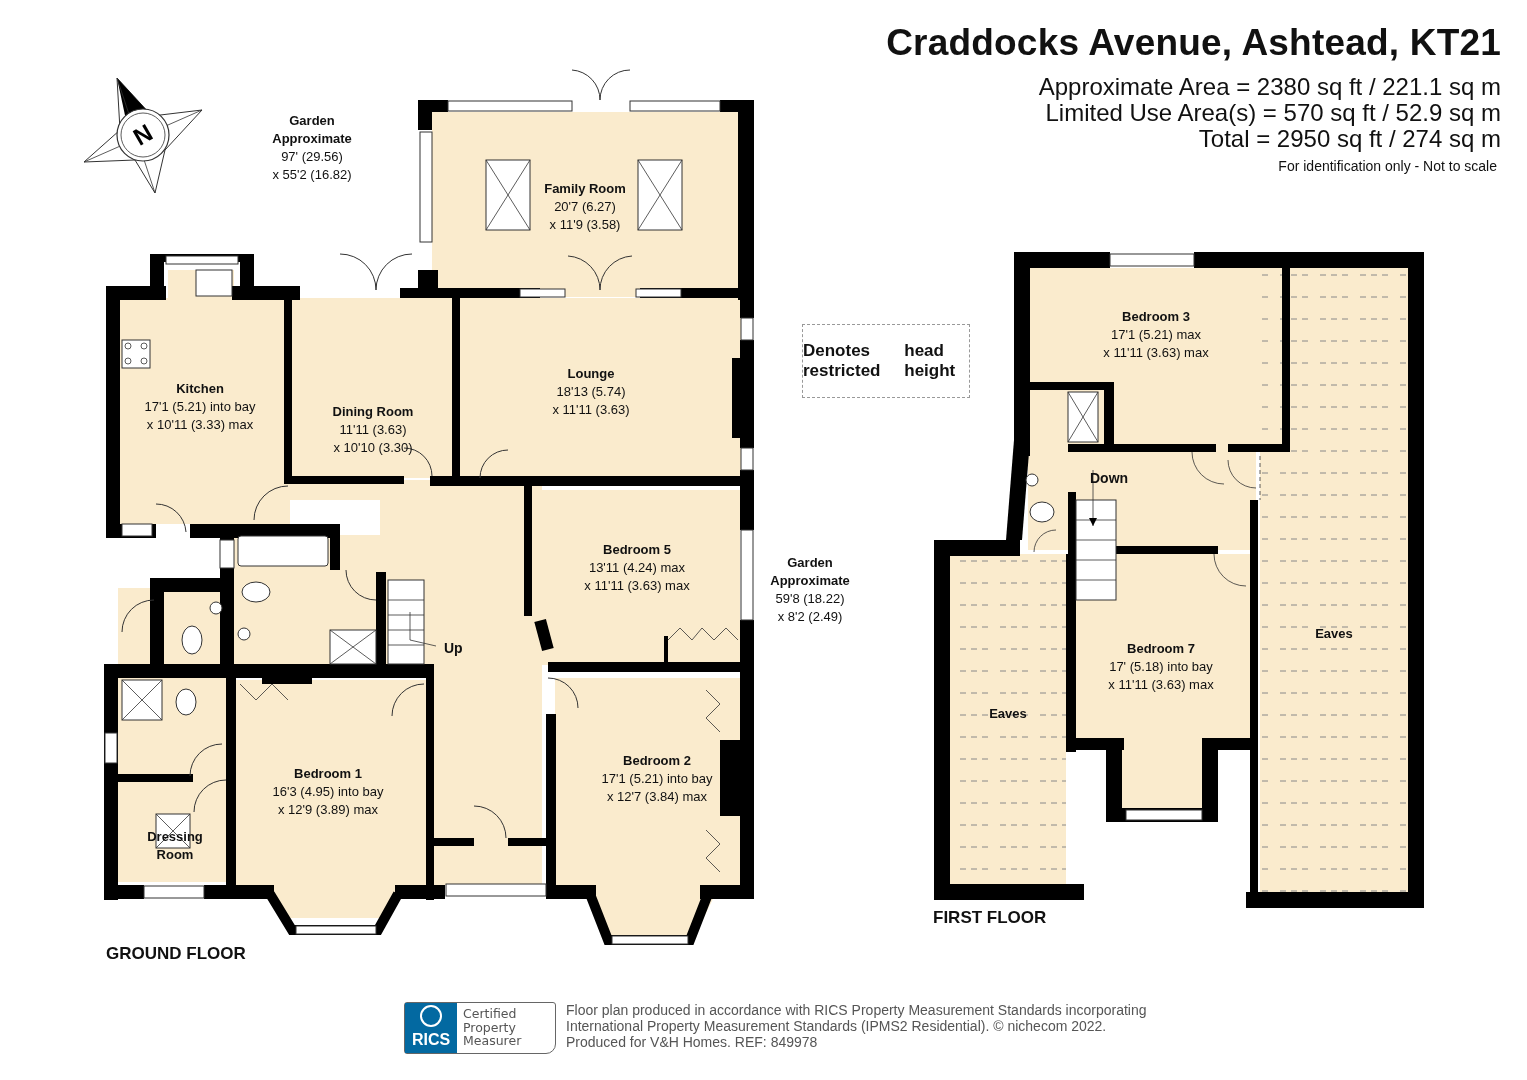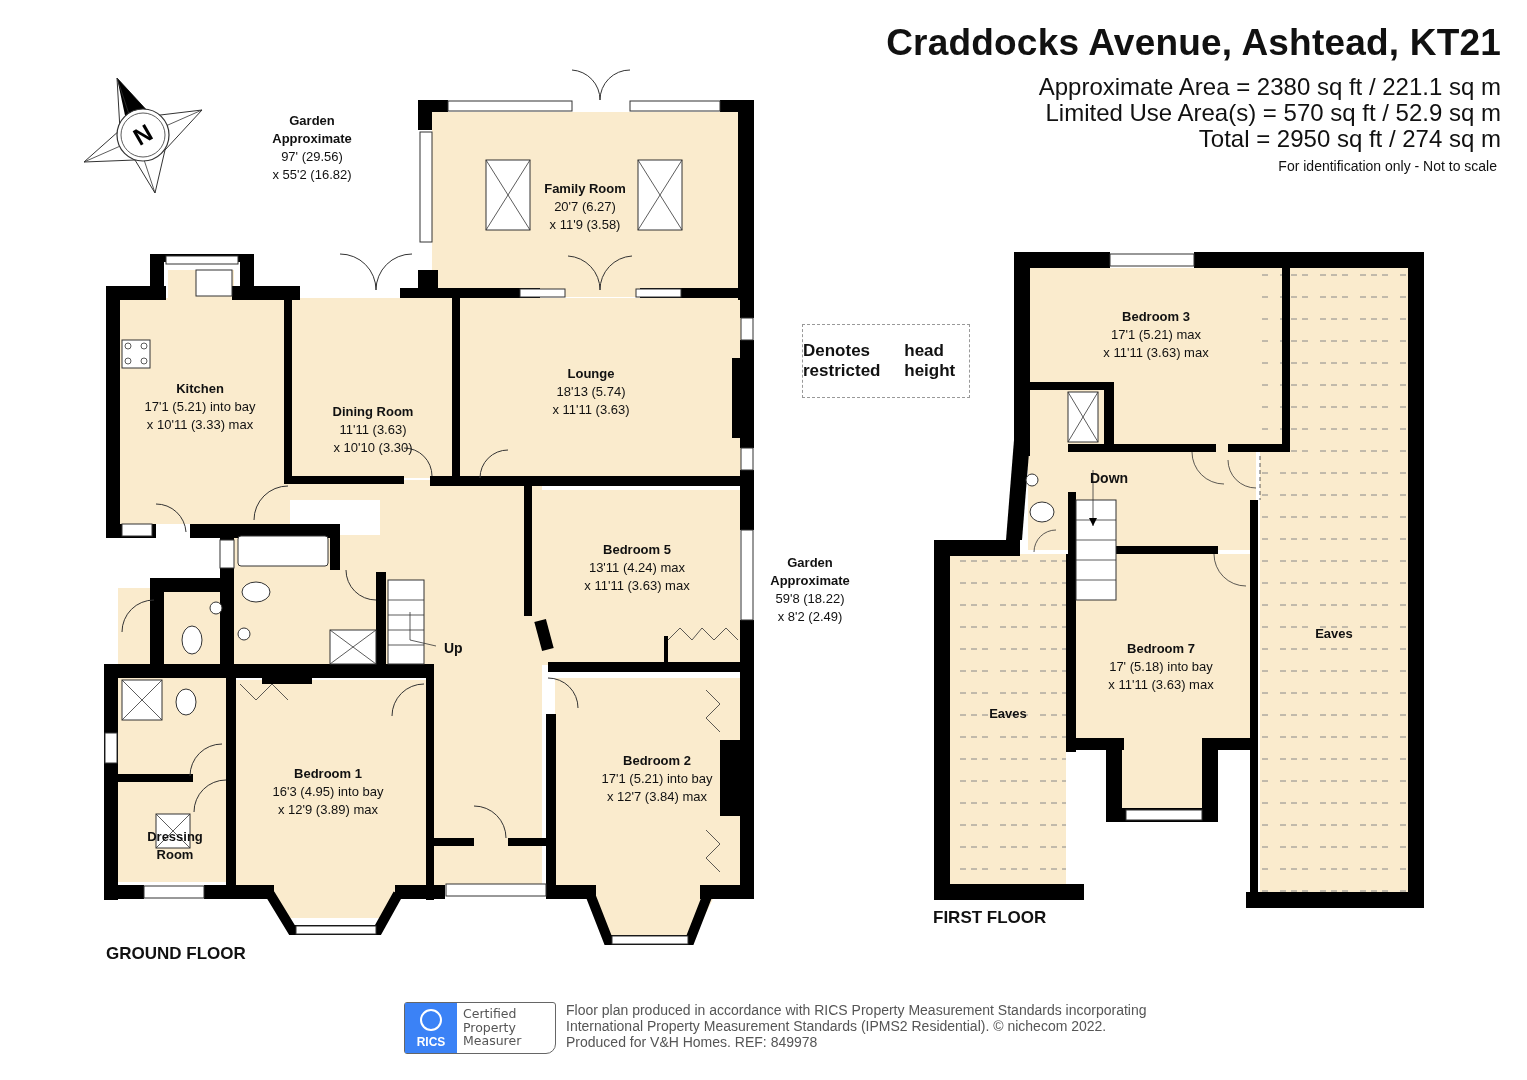--- a/index.html
+++ b/index.html
@@ -7,21 +7,21 @@
   .abs{position:absolute;}
   .title{right:26px;top:22px;font-size:37px;font-weight:bold;letter-spacing:0.2px;white-space:nowrap;}
   .area-lines{right:26px;top:74px;text-align:right;font-size:24px;line-height:26px;}
   .note{right:30px;top:158px;font-size:14px;}
   svg.plan{position:absolute;left:0;top:0;}
   .lbl{position:absolute;text-align:center;font-size:13px;line-height:18px;transform:translateX(-50%);white-space:nowrap;}
   .lbl .nm{font-weight:bold;display:block;}
   .lbl span{display:block;}
   .floor-label{font-size:17px;font-weight:bold;}
   .footer-badge{left:404px;top:1002px;width:150px;height:50px;border:1.5px solid #666;border-radius:3px 3px 10px 3px;display:flex;}
-  .rics-box{width:52px;height:50px;background:#3b82f6;color:#fff;display:flex;flex-direction:column;align-items:center;justify-content:flex-end;font-weight:bold;font-size:12px;padding-bottom:4px;box-sizing:border-box;}
+  .rics-box{width:52px;height:50px;background:#0369a1;color:#fff;display:flex;flex-direction:column;align-items:center;justify-content:flex-end;font-weight:bold;font-size:16px;padding-bottom:4px;box-sizing:border-box;}
   .rics-lion{width:22px;height:22px;border-radius:50%;border:2px solid #fff;margin-bottom:4px;box-sizing:border-box;}
   .cert{padding:4px 6px;font-size:12.5px;line-height:13.5px;color:#555;font-weight:normal;font-family:"DejaVu Sans",sans-serif;}
   .footer-text{left:566px;top:1002px;font-size:14px;line-height:16px;color:#555;}
   .restricted{left:802px;top:324px;width:166px;height:72px;border:1px dashed #999;display:flex;flex-direction:row;align-items:center;justify-content:flex-end;font-weight:bold;font-size:17px;line-height:20px;}
 </style>
 </head>
 <body>
 
 <div class="abs title">Craddocks Avenue, Ashtead, KT21</div>
 <div class="abs area-lines">

